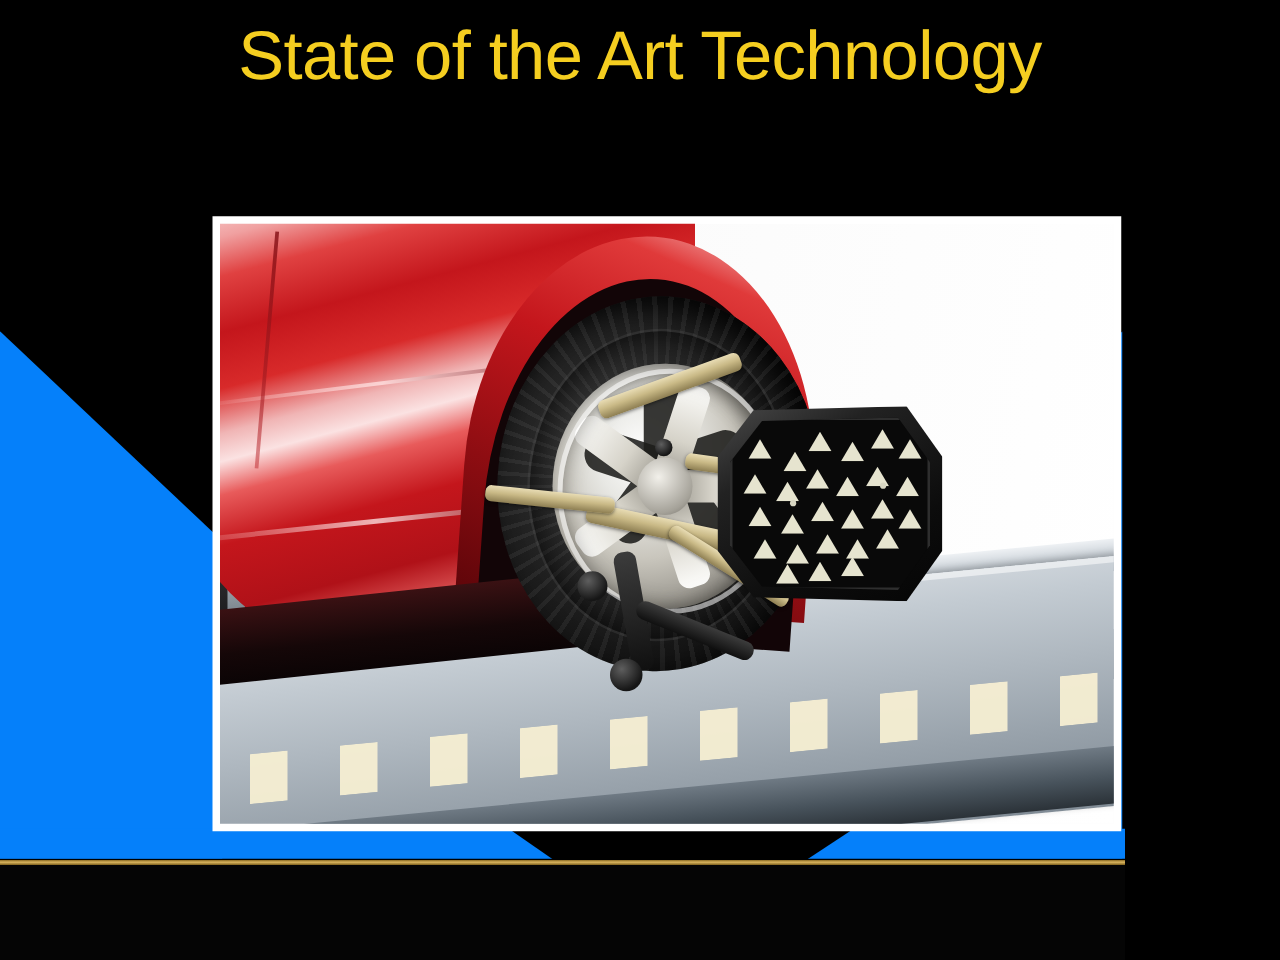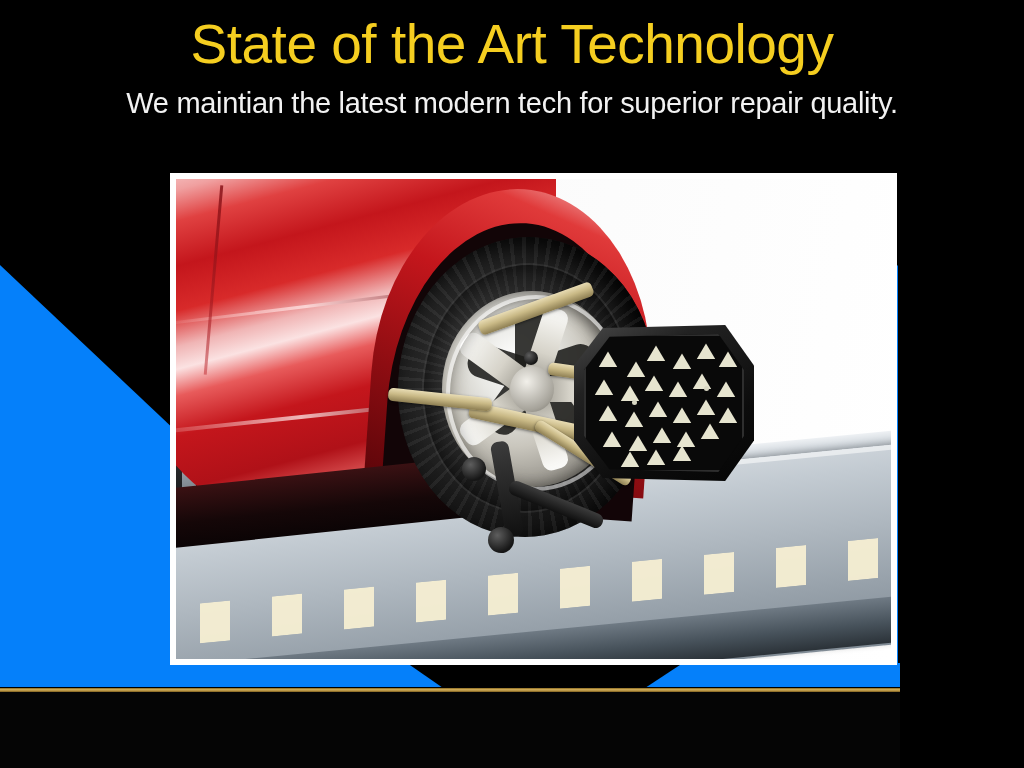--- a/index.html
+++ b/index.html
@@ -140,21 +140,20 @@
   .gold-rule{position:absolute;left:0;top:688px;width:1024px;height:4px;
              background:linear-gradient(180deg,#8a6a22,#d9b45e 45%,#7d5f1d 100%);}
   .footer{position:absolute;left:0;top:692px;width:1024px;height:76px;background:#050505;}
 </style>
 </head>
 <body>
 
 <div id="stage">
 
   <div class="headline">State of the Art Technology</div>
-  <div class="subhead">We maintian the latest modern tech for superior repair quality.</div>
 
   <div class="blue-left"></div>
   <div class="blue-right"></div>
   <div class="blue-bottom"></div>
   <div class="black-notch"></div>
 
   <div class="photo-frame">
     <div class="photo">
       <div class="bg-white"></div>
 

